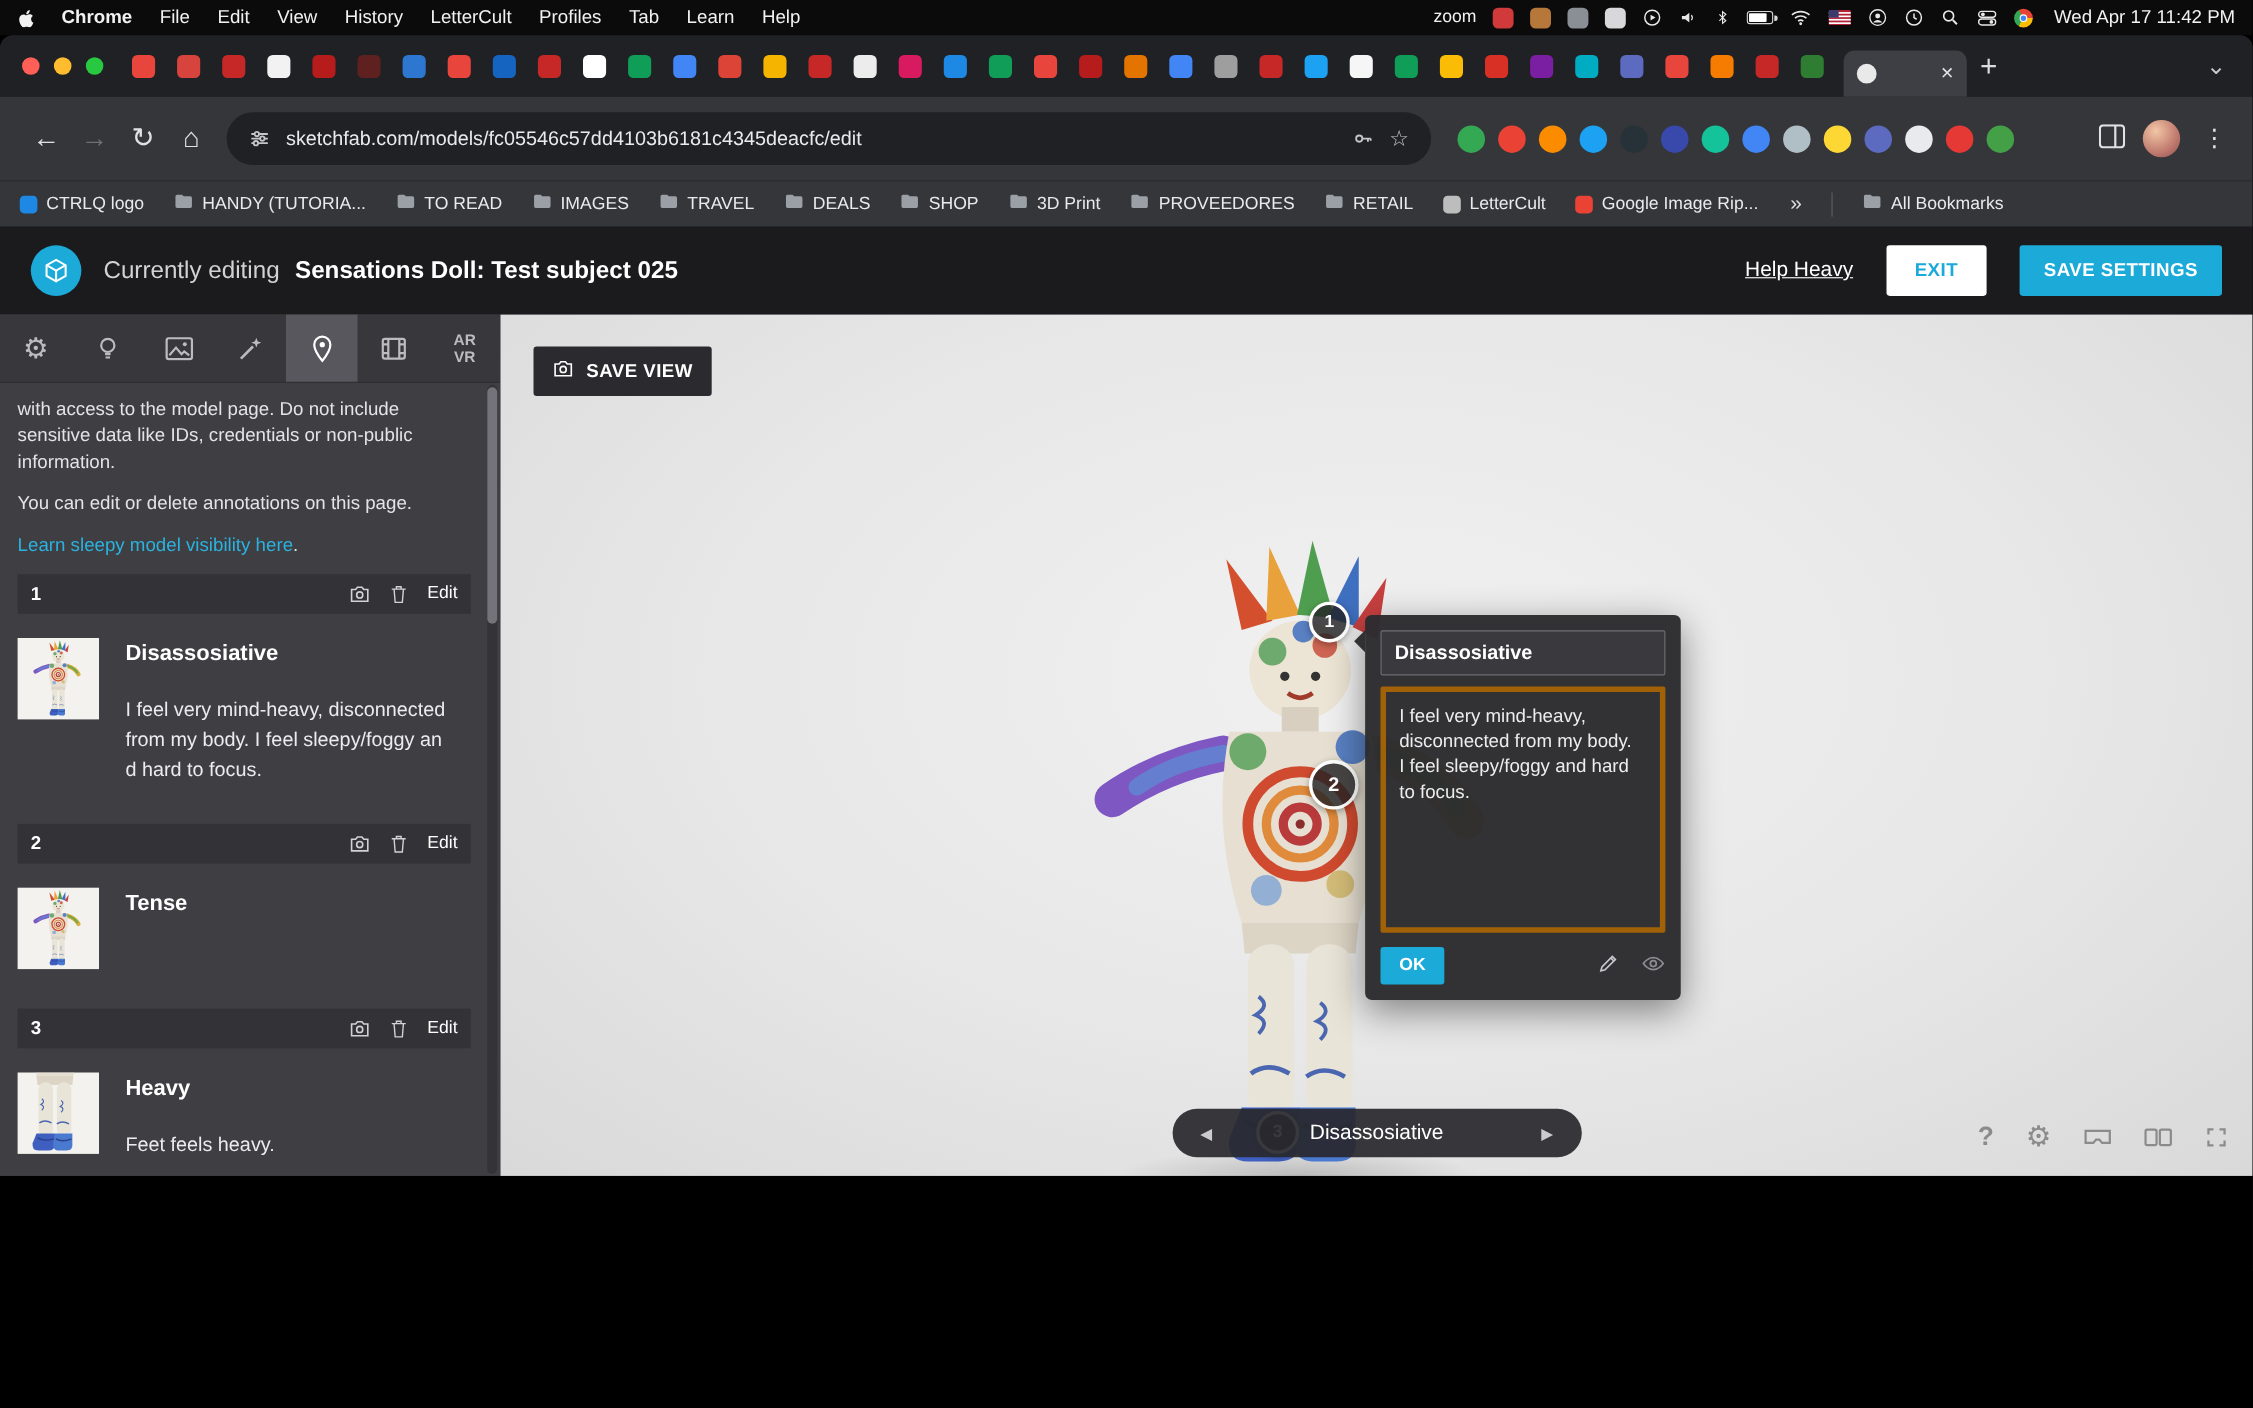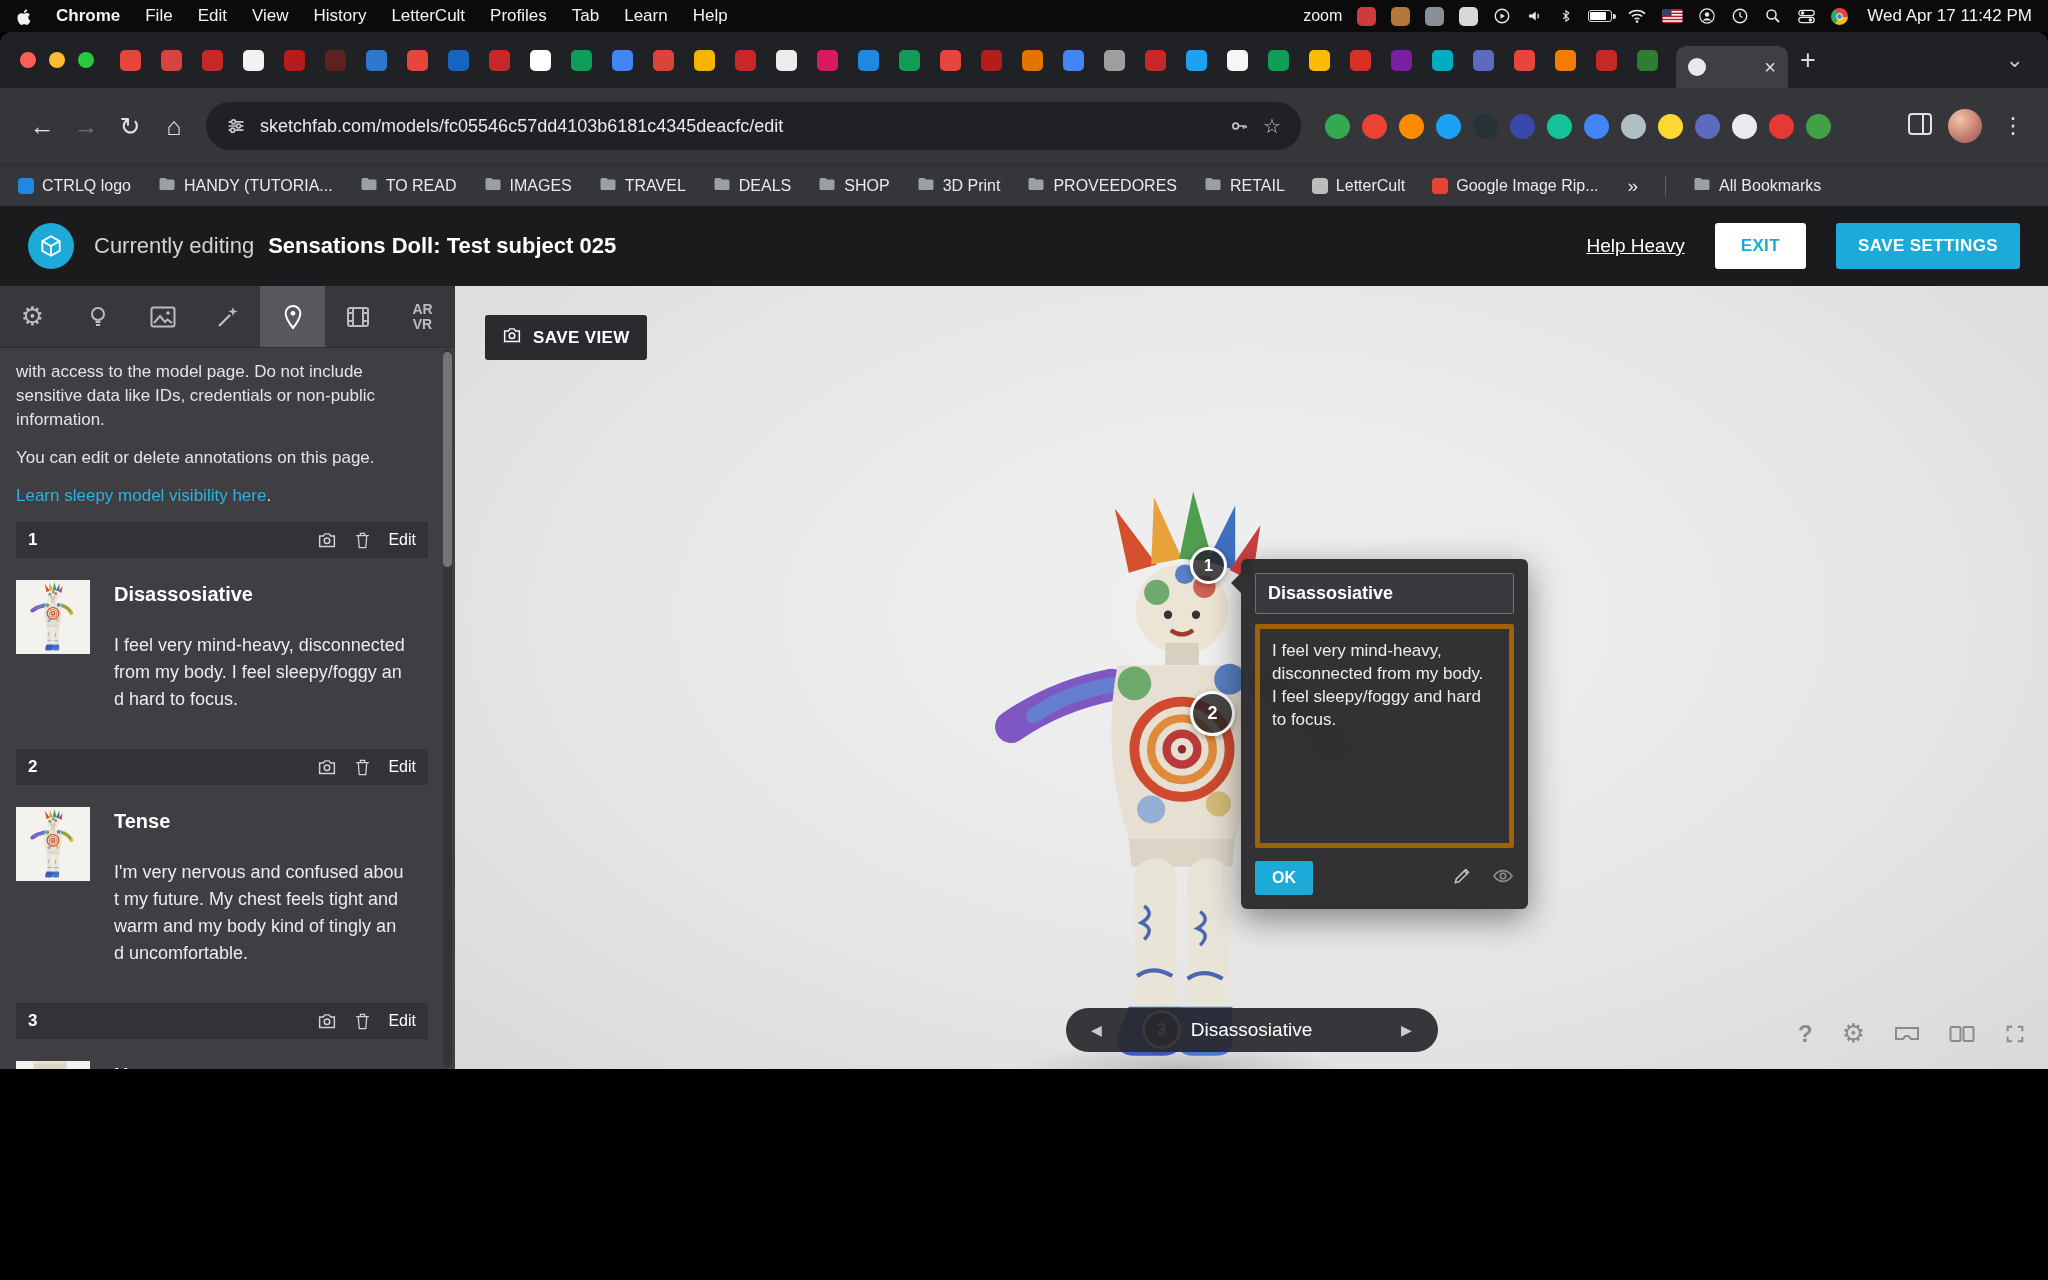--- a/index.html
+++ b/index.html
@@ -703,21 +703,20 @@
                 </span>
               </div>
               <div class="anno-body">
                 <span class="anno-thumb">
                   <svg preserveAspectRatio="xMidYMid meet" viewBox="-22 -8 344 436">
                     <use href="#doll-g"></use>
                   </svg>
                 </span>
                 <span class="anno-text">
                   <div class="anno-title">Tense</div>
-                  <div class="anno-desc">I'm very nervous and confused about my future. My chest feels tight and warm and my body kind of tingly and uncomfortable.</div>
                 </span>
               </div>
             </div>
 
             <div class="anno">
               <div class="anno-head">
                 <span class="anno-num">3</span>
                 <span class="anno-actions">
                   <span>
                     <svg width="20" height="18" viewBox="0 0 24 22">

